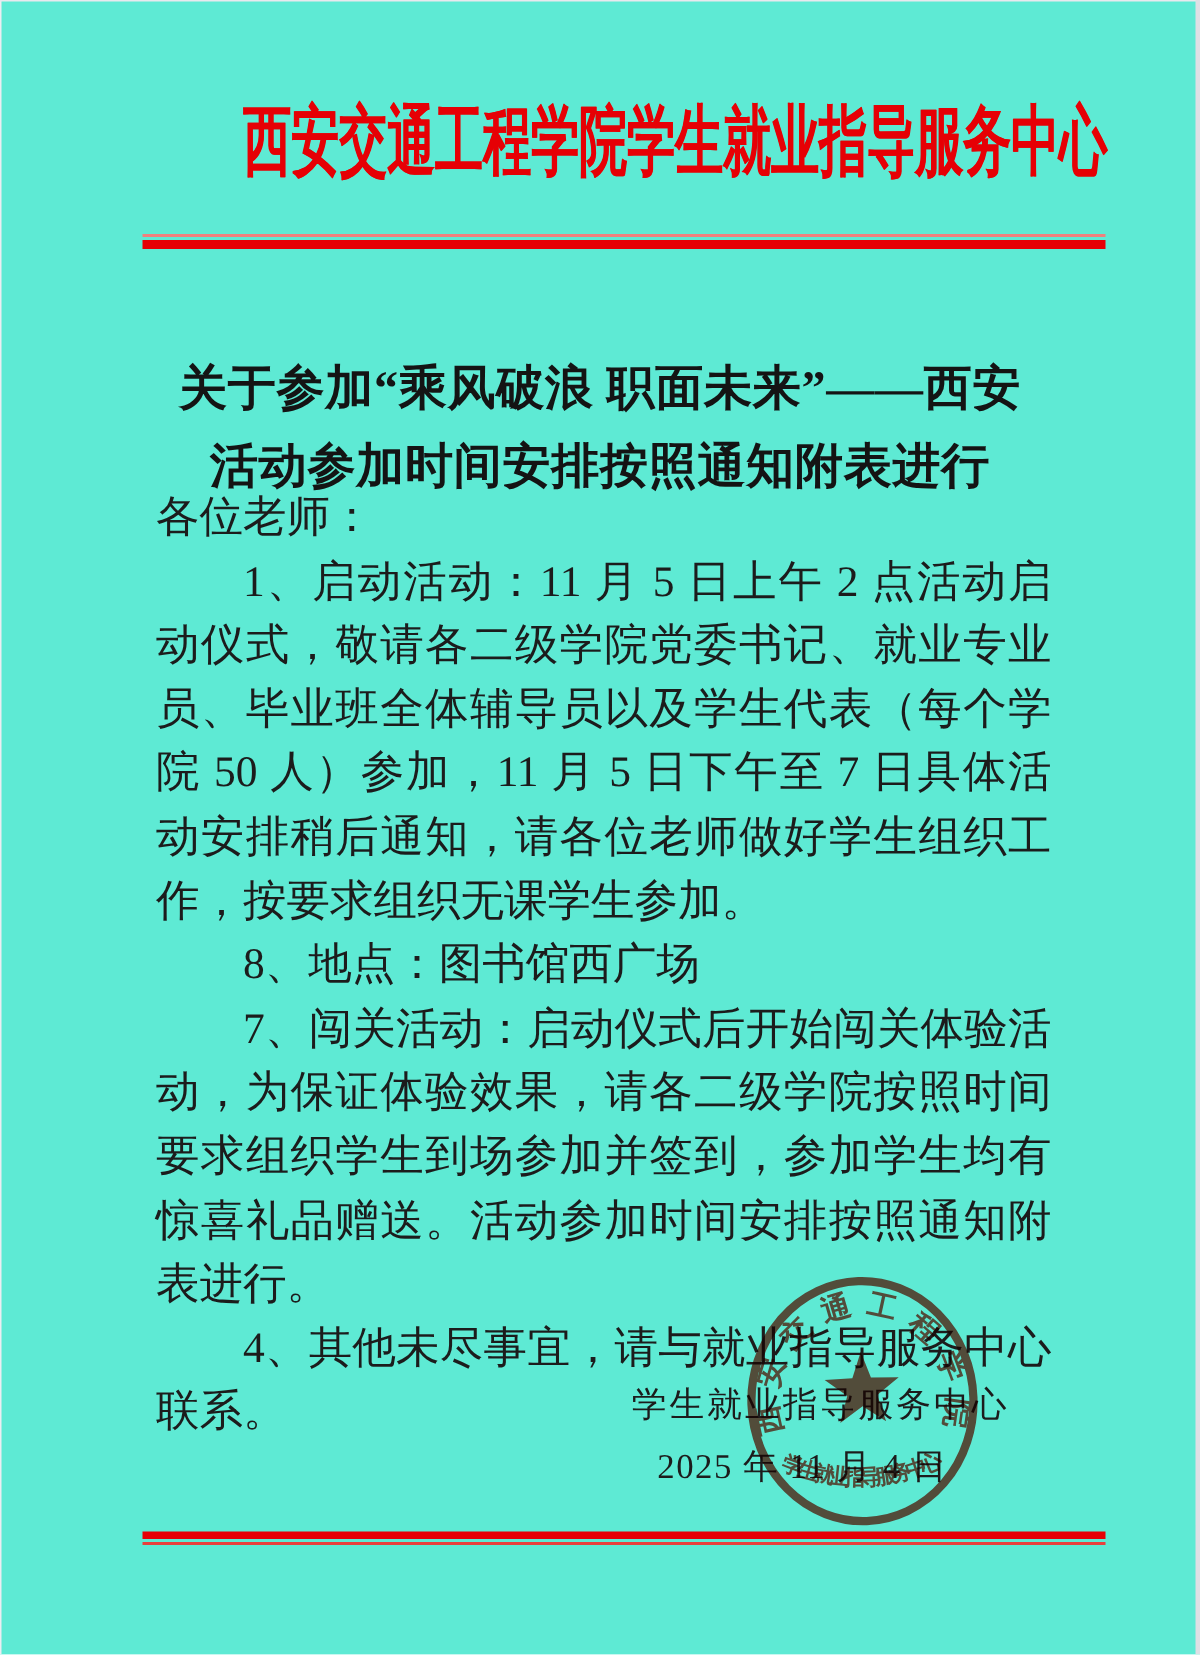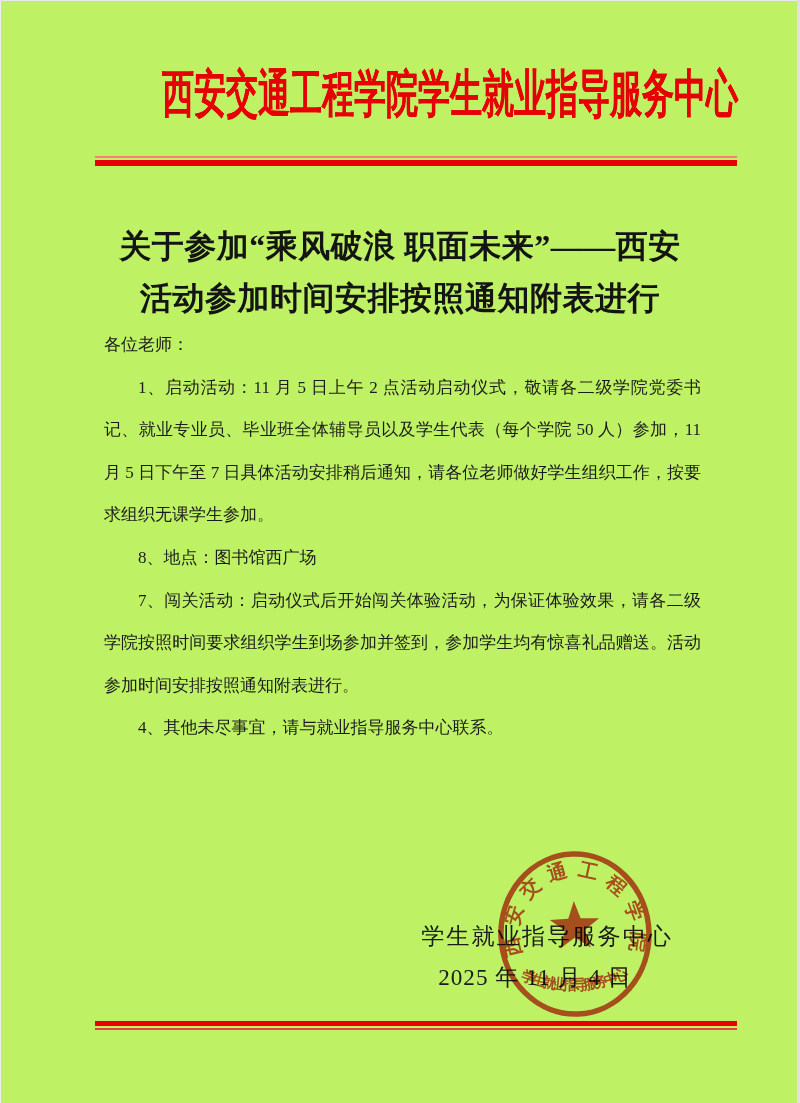--- a/index.html
+++ b/index.html
@@ -1,19 +1,19 @@
 <!DOCTYPE html>
 <html><head>
 <meta charset="utf-8">
 <style>
   html,body { margin:0; padding:0; background:#fff; }
   .page {
     position:relative;
     width:800px; height:1103px;
-    background:#bef264;
+    background:#5eead4;
     overflow:hidden;
     font-family:"Liberation Serif","DejaVu Serif",serif;
     box-shadow: inset -3px 0 0 #dfdfe5, inset 0 1px 0 #e9e9ee, inset 1px 0 0 #ededf2;
   }
 
   
   .org-title {
     position:absolute; top:60px; left:0; width:100%;
     text-align:center; white-space:nowrap;
   }
@@ -31,30 +31,30 @@
   .rule-top { top:156px; }
   .rule-top .thin  { height:2px; background:#f0807d; margin-bottom:2px; }
   .rule-top .thick { height:6px; background:#e60005; }
   .rule-bottom { top:1021px; }
   .rule-bottom .thick { height:5px; background:#e60005; margin-bottom:2px; }
   .rule-bottom .thin  { height:2px; background:#e8403d; }
 
   
   .notice-title {
     position:absolute; top:216px; left:55px; right:55px;
-    margin:4px; text-align:center;
+    margin:16px; text-align:center;
     font-size:32px; font-weight:bold; color:#141414;
     line-height:52px;
     letter-spacing:0.5px;
   }
 
   
   .notice-body {
     position:absolute; top:324px; left:104px; width:597px;
-    font-size:17px; line-height:42.6px; color:#1c1c1c;
+    font-size:29px; line-height:42.6px; color:#1c1c1c;
     text-align:justify; text-justify:inter-ideograph;
   }
   .para { margin:0; }
   .para.indent { text-indent:2em; }
 
   .sig-org {
     position:absolute; top:921px; right:127px;
     font-size:23.2px; color:#1c1c1c; letter-spacing:2px;
   }
   .sig-date {

